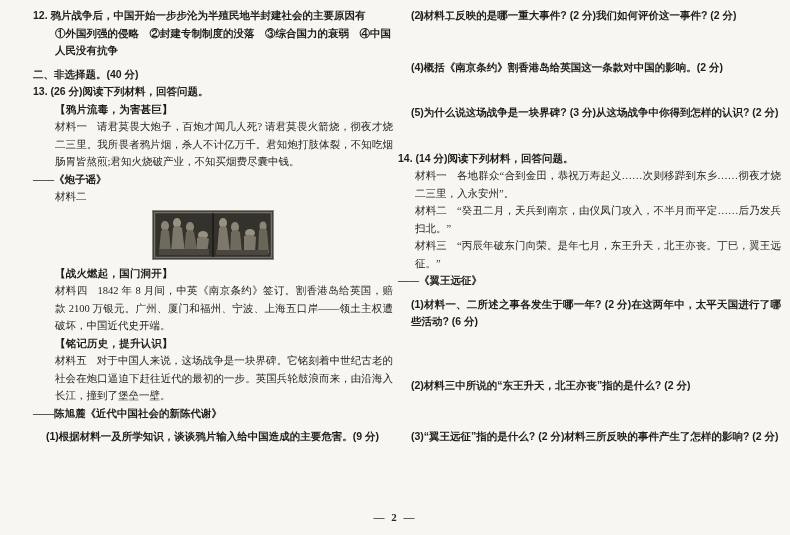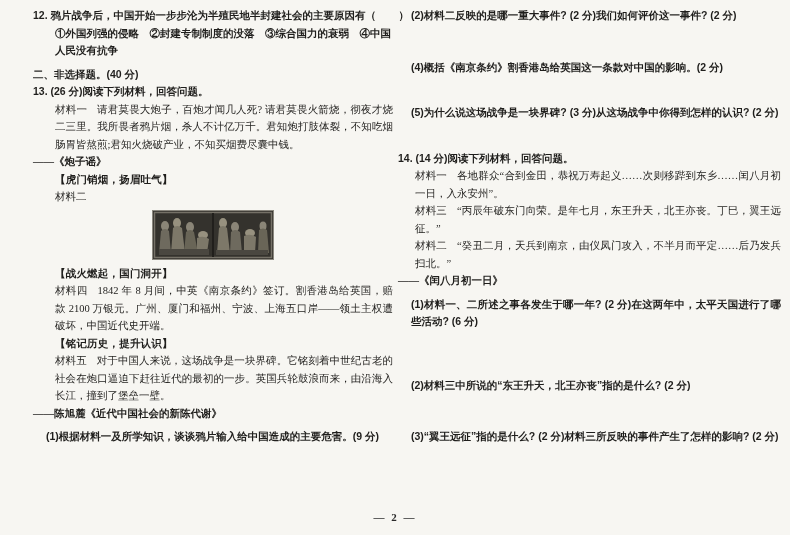--- a/index.html
+++ b/index.html
@@ -7,21 +7,21 @@
     width:790px;height:535px;position:relative;overflow:hidden;
     background:#f7f6f2;
     font-family:"Liberation Serif", serif;
     color:#1f1e1c;
   }
   .page{position:absolute;inset:0;}
   .col{position:absolute;top:0;font-size:10.5px;line-height:17.5px;}
   .col-left{left:33px;width:360px;top:7px;}
   .col-right{left:398px;width:383px;top:7px;}
   p{margin:0;}
-  .qnum-line{display:flex;font-weight:600;font-family:"Liberation Sans",sans-serif;}
+  .qnum-line{display:flex;font-weight:600;font-family:"Liberation Sans",sans-serif;gap:48px;}
   .qnum-line .stem{white-space:nowrap;}
   .qnum-line .bracket{margin-left:auto;letter-spacing:6px;}
   .indent{padding-left:22px;}
   .semibold{font-weight:600;font-family:"Liberation Sans",sans-serif;}
   .choices{display:flex;padding-left:22px;font-weight:600;font-family:"Liberation Sans",sans-serif;}
   .choices span{display:inline-block;}
   .choices .c0{width:75px;}
   .choices .c1{width:85px;}
   .choices .c2{width:85px;}
   .bh{font-weight:700;font-family:"Liberation Sans",sans-serif;padding-left:22px;letter-spacing:.2px;}
@@ -49,24 +49,24 @@
 
     <div class="qnum-line">
       <span class="stem">12. 鸦片战争后，中国开始一步步沦为半殖民地半封建社会的主要原因有</span>
       <span class="bracket">（　）</span>
     </div>
     <p class="indent semibold">①外国列强的侵略　②封建专制制度的没落　③综合国力的衰弱　④中国人民没有抗争</p>
 
     <p class="semibold mt-sec">二、非选择题。(40 分)</p>
     <p class="semibold">13. (26 分)阅读下列材料，回答问题。</p>
 
+    <p class="bh">【鸦片流毒，为害甚巨】</p>
     <p class="mat"><b class="matlabel">材料一</b><span>请君莫畏大炮子，百炮才闻几人死? 请君莫畏火箭烧，彻夜才烧二三里。我所畏者鸦片烟，杀人不计亿万千。君知炮打肢体裂，不知吃烟肠胃皆熬煎;君知火烧破产业，不知买烟费尽囊中钱。</span></p>
     <p class="source">——《炮子谣》</p>
 
-    <p class="bh">【虎门销烟，扬眉吐气】</p>
     <p class="mat"><b class="matlabel">材料二</b></p>
 
     <div class="relief-wrap">
       <svg class="relief" viewBox="0 0 120 48" xmlns="http://www.w3.org/2000/svg" role="img">
         <rect x="0" y="0" width="120" height="48" fill="#34322d"></rect>
         <rect x="1.5" y="1.5" width="117" height="45" fill="none" stroke="#757167" stroke-width="1.5"></rect>
         <rect x="59" y="2" width="2" height="44" fill="#211f1c"></rect>
 
         <ellipse cx="12" cy="15" rx="4" ry="5" fill="#8a8577"></ellipse>
         <path d="M8 20 q4 -4 8 0 l2 22 h-12 z" fill="#6e6a5e"></path>
@@ -100,24 +100,24 @@
     <p class="question mt-sec">(1)根据材料一及所学知识，谈谈鸦片输入给中国造成的主要危害。(9 分)</p>
   </div>
 
   <div class="col col-right">
 
     <p class="question mb-ans-md">(2)材料二反映的是哪一重大事件? (2 分)我们如何评价这一事件? (2 分)</p>
     <p class="question mb-ans-sm">(4)概括《南京条约》割香港岛给英国这一条款对中国的影响。(2 分)</p>
     <p class="question mb-ans-sm">(5)为什么说这场战争是一块界碑? (3 分)从这场战争中你得到怎样的认识? (2 分)</p>
 
     <p class="semibold">14. (14 分)阅读下列材料，回答问题。</p>
-    <p class="mat" style="padding-left:17px"><b class="matlabel">材料一</b><span>各地群众“合到金田，恭祝万寿起义……次则移跸到东乡……闰八月初一日，入永安州”。</span></p>
+    <p class="mat" style="padding-left:17px"><b class="matlabel">材料一</b><span>各地群众“合到金田，恭祝万寿起义……次则移跸到东乡……彻夜才烧二三里，入永安州”。</span></p>
+    <p class="mat" style="padding-left:17px"><b class="matlabel">材料二</b><span>“癸丑二月，天兵到南京，由仪凤门攻入，不半月而平定……后乃发兵扫北。”</span></p>
     <p class="mat" style="padding-left:17px"><b class="matlabel">材料三</b><span>“丙辰年破东门向荣。是年七月，东王升天，北王亦丧。丁巳，翼王远征。”</span></p>
-    <p class="mat" style="padding-left:17px"><b class="matlabel">材料二</b><span>“癸丑二月，天兵到南京，由仪凤门攻入，不半月而平定……后乃发兵扫北。”</span></p>
-    <p class="source">——《闰八月初一日》</p>
+    <p class="source">——《翼王远征》</p>
 
     <p class="question mt-sec mb-ans-lg">(1)材料一、二所述之事各发生于哪一年? (2 分)在这两年中，太平天国进行了哪些活动? (6 分)</p>
     <p class="question mb-ans-md">(2)材料三中所说的“东王升天，北王亦丧”指的是什么? (2 分)</p>
     <p class="question">(3)“翼王远征”指的是什么? (2 分)材料三所反映的事件产生了怎样的影响? (2 分)</p>
   </div>
 
   <div class="pagenum">— 2 —</div>
 </div>
 
 </body></html>

